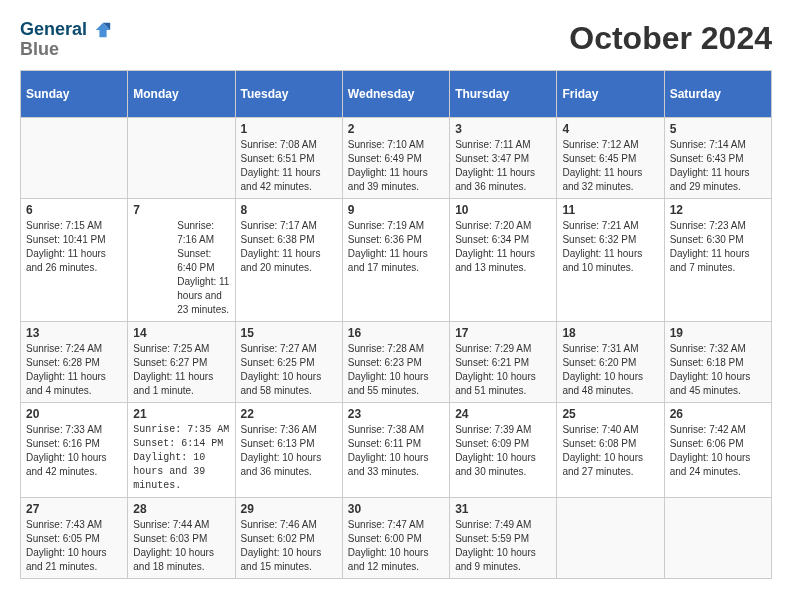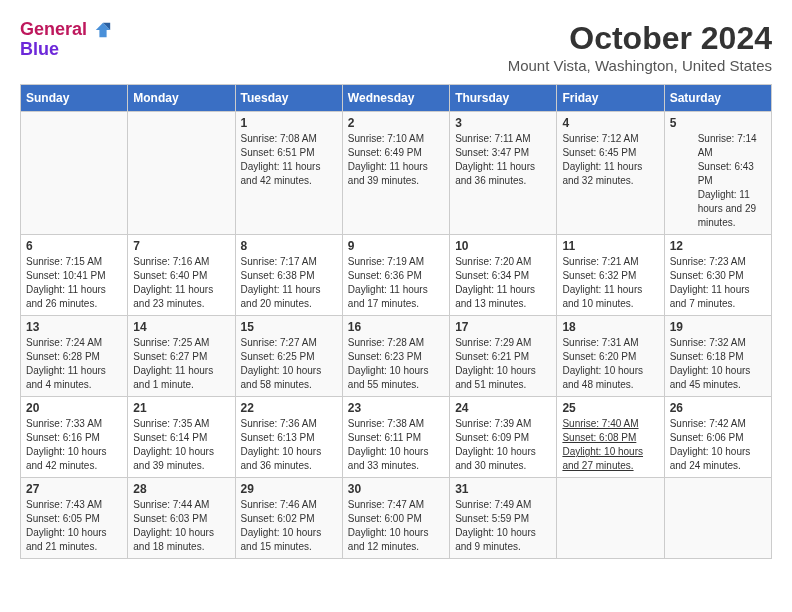--- a/index.html
+++ b/index.html
@@ -20,21 +20,21 @@
       display: flex;
       align-items: center;
     }
     .logo-text {
       font-size: 18px;
       font-weight: bold;
       color: #333;
       line-height: 1.1;
     }
     .logo-text span {
-      color: #be185d;
+      color: #0c4a6e;
     }
     .logo-icon {
       width: 18px;
       height: 18px;
       margin-left: 2px;
       vertical-align: middle;
     }
     .title-block {
       text-align: right;
     }
@@ -48,21 +48,21 @@
       color: #555;
     }
     table {
       width: 100%;
       border-collapse: collapse;
       font-size: 11px;
     }
     thead tr th {
       background-color: #3a6fc4;
       color: #fff;
-      padding: 6px 5px;
+      padding: 16px 5px;
       text-align: left;
       font-size: 12px;
       font-weight: bold;
       border: 1px solid #ccc;
     }
     tbody tr td {
       border: 1px solid #ccc;
       padding: 4px 5px;
       vertical-align: top;
       height: 80px;
@@ -93,27 +93,26 @@
 
 <div class="header">
   <div class="logo">
     <div>
       <div class="logo-text">
         <span>General</span>
         <svg class="logo-icon" viewBox="0 0 20 20">
           <polygon points="2,10 10,2 18,10 14,10 14,18 6,18 6,10" fill="#4a90d9"></polygon>
           <polygon points="10,2 18,2 18,10" fill="#2a5fa0"></polygon>
         </svg>
-        <br><span style="color:#6d28d9;">Blue</span>
+        <br><span style="color:#737373;">Blue</span>
       </div>
     </div>
   </div>
   <div class="title-block">
     <div class="main-title">October 2024</div>
-    <div class="subtitle">Mount Vista, Washington, United States</div>
   </div>
 </div>
 
 <table>
   <thead>
     <tr>
     <th>Sunday</th>
         <th>Monday</th>
         <th>Tuesday</th>
         <th>Wednesday</th>
@@ -145,35 +144,35 @@
 Daylight: 11 hours and 36 minutes.</div>
         </td>
         <td>
           <span class="day-num">4</span>
           <div class="day-info" style="white-space: pre-line;">Sunrise: 7:12 AM
 Sunset: 6:45 PM
 Daylight: 11 hours and 32 minutes.</div>
         </td>
         <td>
           <span class="day-num">5</span>
-          <div class="day-info" style="white-space: pre-line; margin-left: 28px;">Sunrise: 7:14 AM
+          <div class="day-info" style="white-space: pre-line;">Sunrise: 7:14 AM
 Sunset: 6:43 PM
 Daylight: 11 hours and 29 minutes.</div>
         </td>
       </tr>
       <tr>
         <td>
           <span class="day-num">6</span>
           <div class="day-info" style="white-space: pre-line;">Sunrise: 7:15 AM
 Sunset: 10:41 PM
 Daylight: 11 hours and 26 minutes.</div>
         </td>
         <td>
           <span class="day-num">7</span>
-          <div class="day-info" style="white-space: pre-line;">Sunrise: 7:16 AM
+          <div class="day-info" style="white-space: pre-line; margin-left: 44px;">Sunrise: 7:16 AM
 Sunset: 6:40 PM
 Daylight: 11 hours and 23 minutes.</div>
         </td>
         <td>
           <span class="day-num">8</span>
           <div class="day-info" style="white-space: pre-line;">Sunrise: 7:17 AM
 Sunset: 6:38 PM
 Daylight: 11 hours and 20 minutes.</div>
         </td>
         <td>
@@ -247,21 +246,21 @@
       </tr>
       <tr>
         <td>
           <span class="day-num">20</span>
           <div class="day-info" style="white-space: pre-line;">Sunrise: 7:33 AM
 Sunset: 6:16 PM
 Daylight: 10 hours and 42 minutes.</div>
         </td>
         <td>
           <span class="day-num">21</span>
-          <div class="day-info" style="white-space: pre-line;">Sunrise: 7:35 AM
+          <div class="day-info" style="white-space: pre-line; font-family: Liberation Mono, monospace;">Sunrise: 7:35 AM
 Sunset: 6:14 PM
 Daylight: 10 hours and 39 minutes.</div>
         </td>
         <td>
           <span class="day-num">22</span>
           <div class="day-info" style="white-space: pre-line;">Sunrise: 7:36 AM
 Sunset: 6:13 PM
 Daylight: 10 hours and 36 minutes.</div>
         </td>
         <td>
@@ -271,21 +270,21 @@
 Daylight: 10 hours and 33 minutes.</div>
         </td>
         <td>
           <span class="day-num">24</span>
           <div class="day-info" style="white-space: pre-line;">Sunrise: 7:39 AM
 Sunset: 6:09 PM
 Daylight: 10 hours and 30 minutes.</div>
         </td>
         <td>
           <span class="day-num">25</span>
-          <div class="day-info" style="white-space: pre-line; text-decoration: underline;">Sunrise: 7:40 AM
+          <div class="day-info" style="white-space: pre-line;">Sunrise: 7:40 AM
 Sunset: 6:08 PM
 Daylight: 10 hours and 27 minutes.</div>
         </td>
         <td>
           <span class="day-num">26</span>
           <div class="day-info" style="white-space: pre-line;">Sunrise: 7:42 AM
 Sunset: 6:06 PM
 Daylight: 10 hours and 24 minutes.</div>
         </td>
       </tr>

